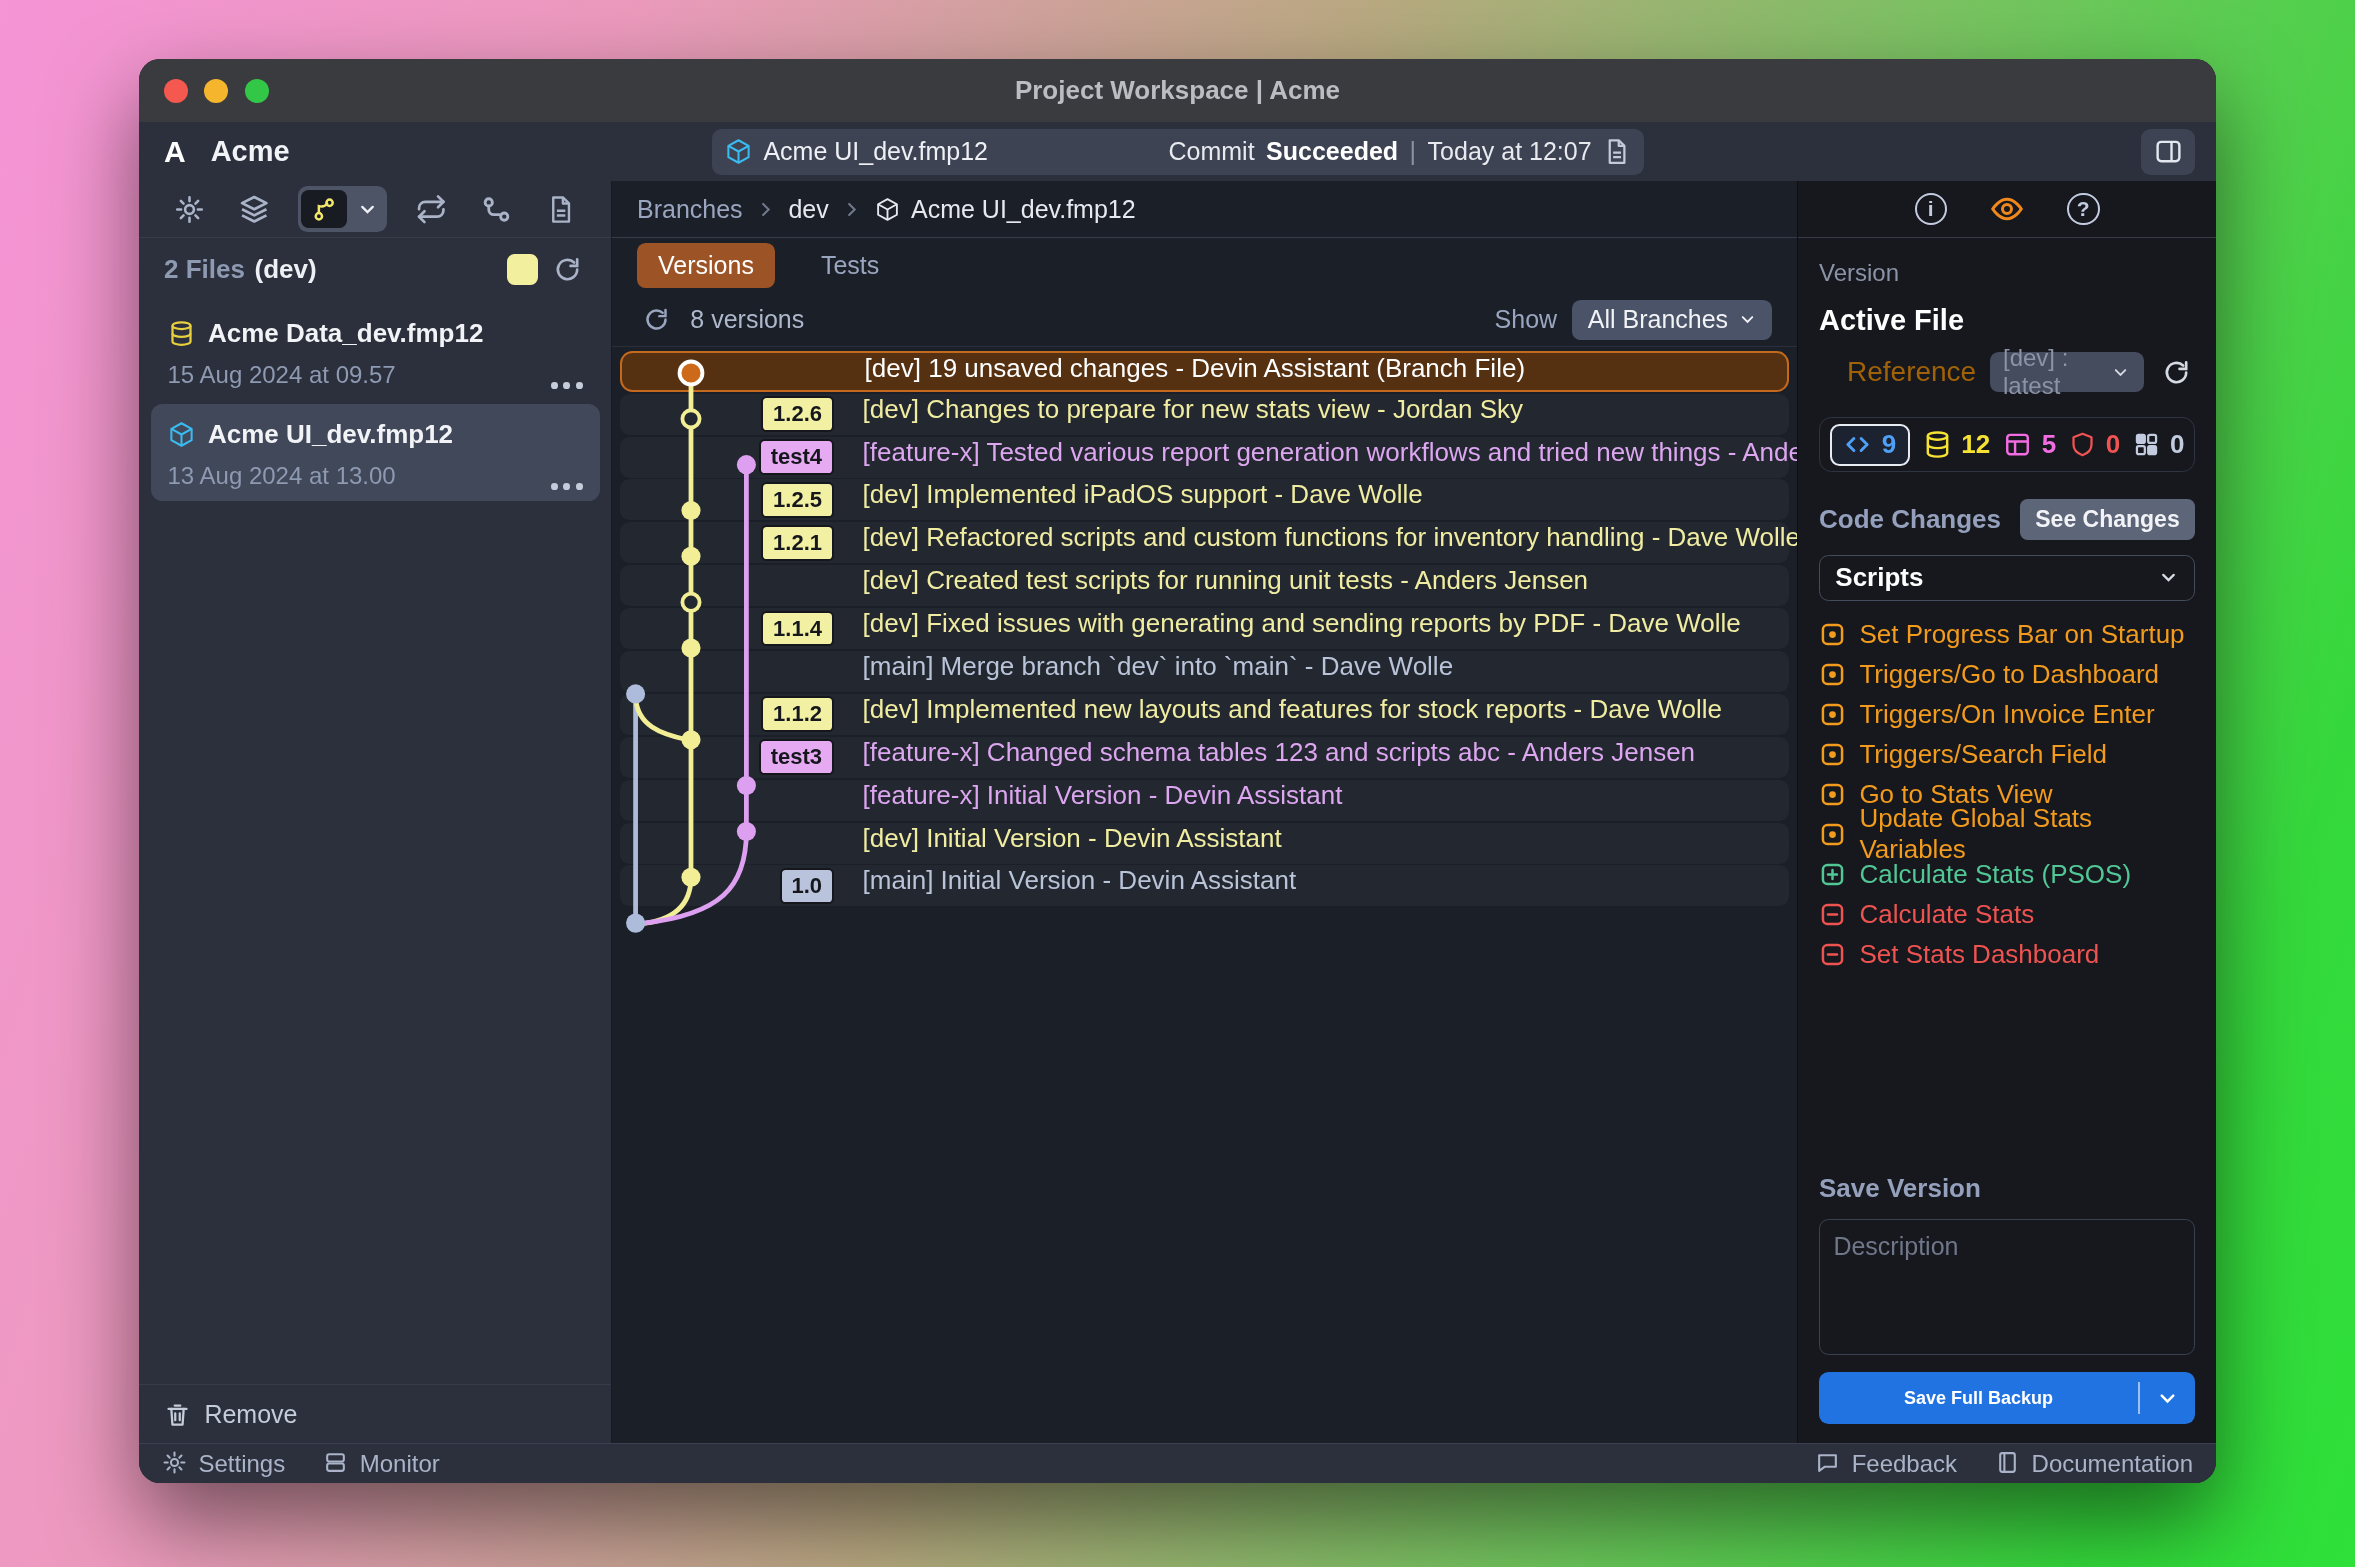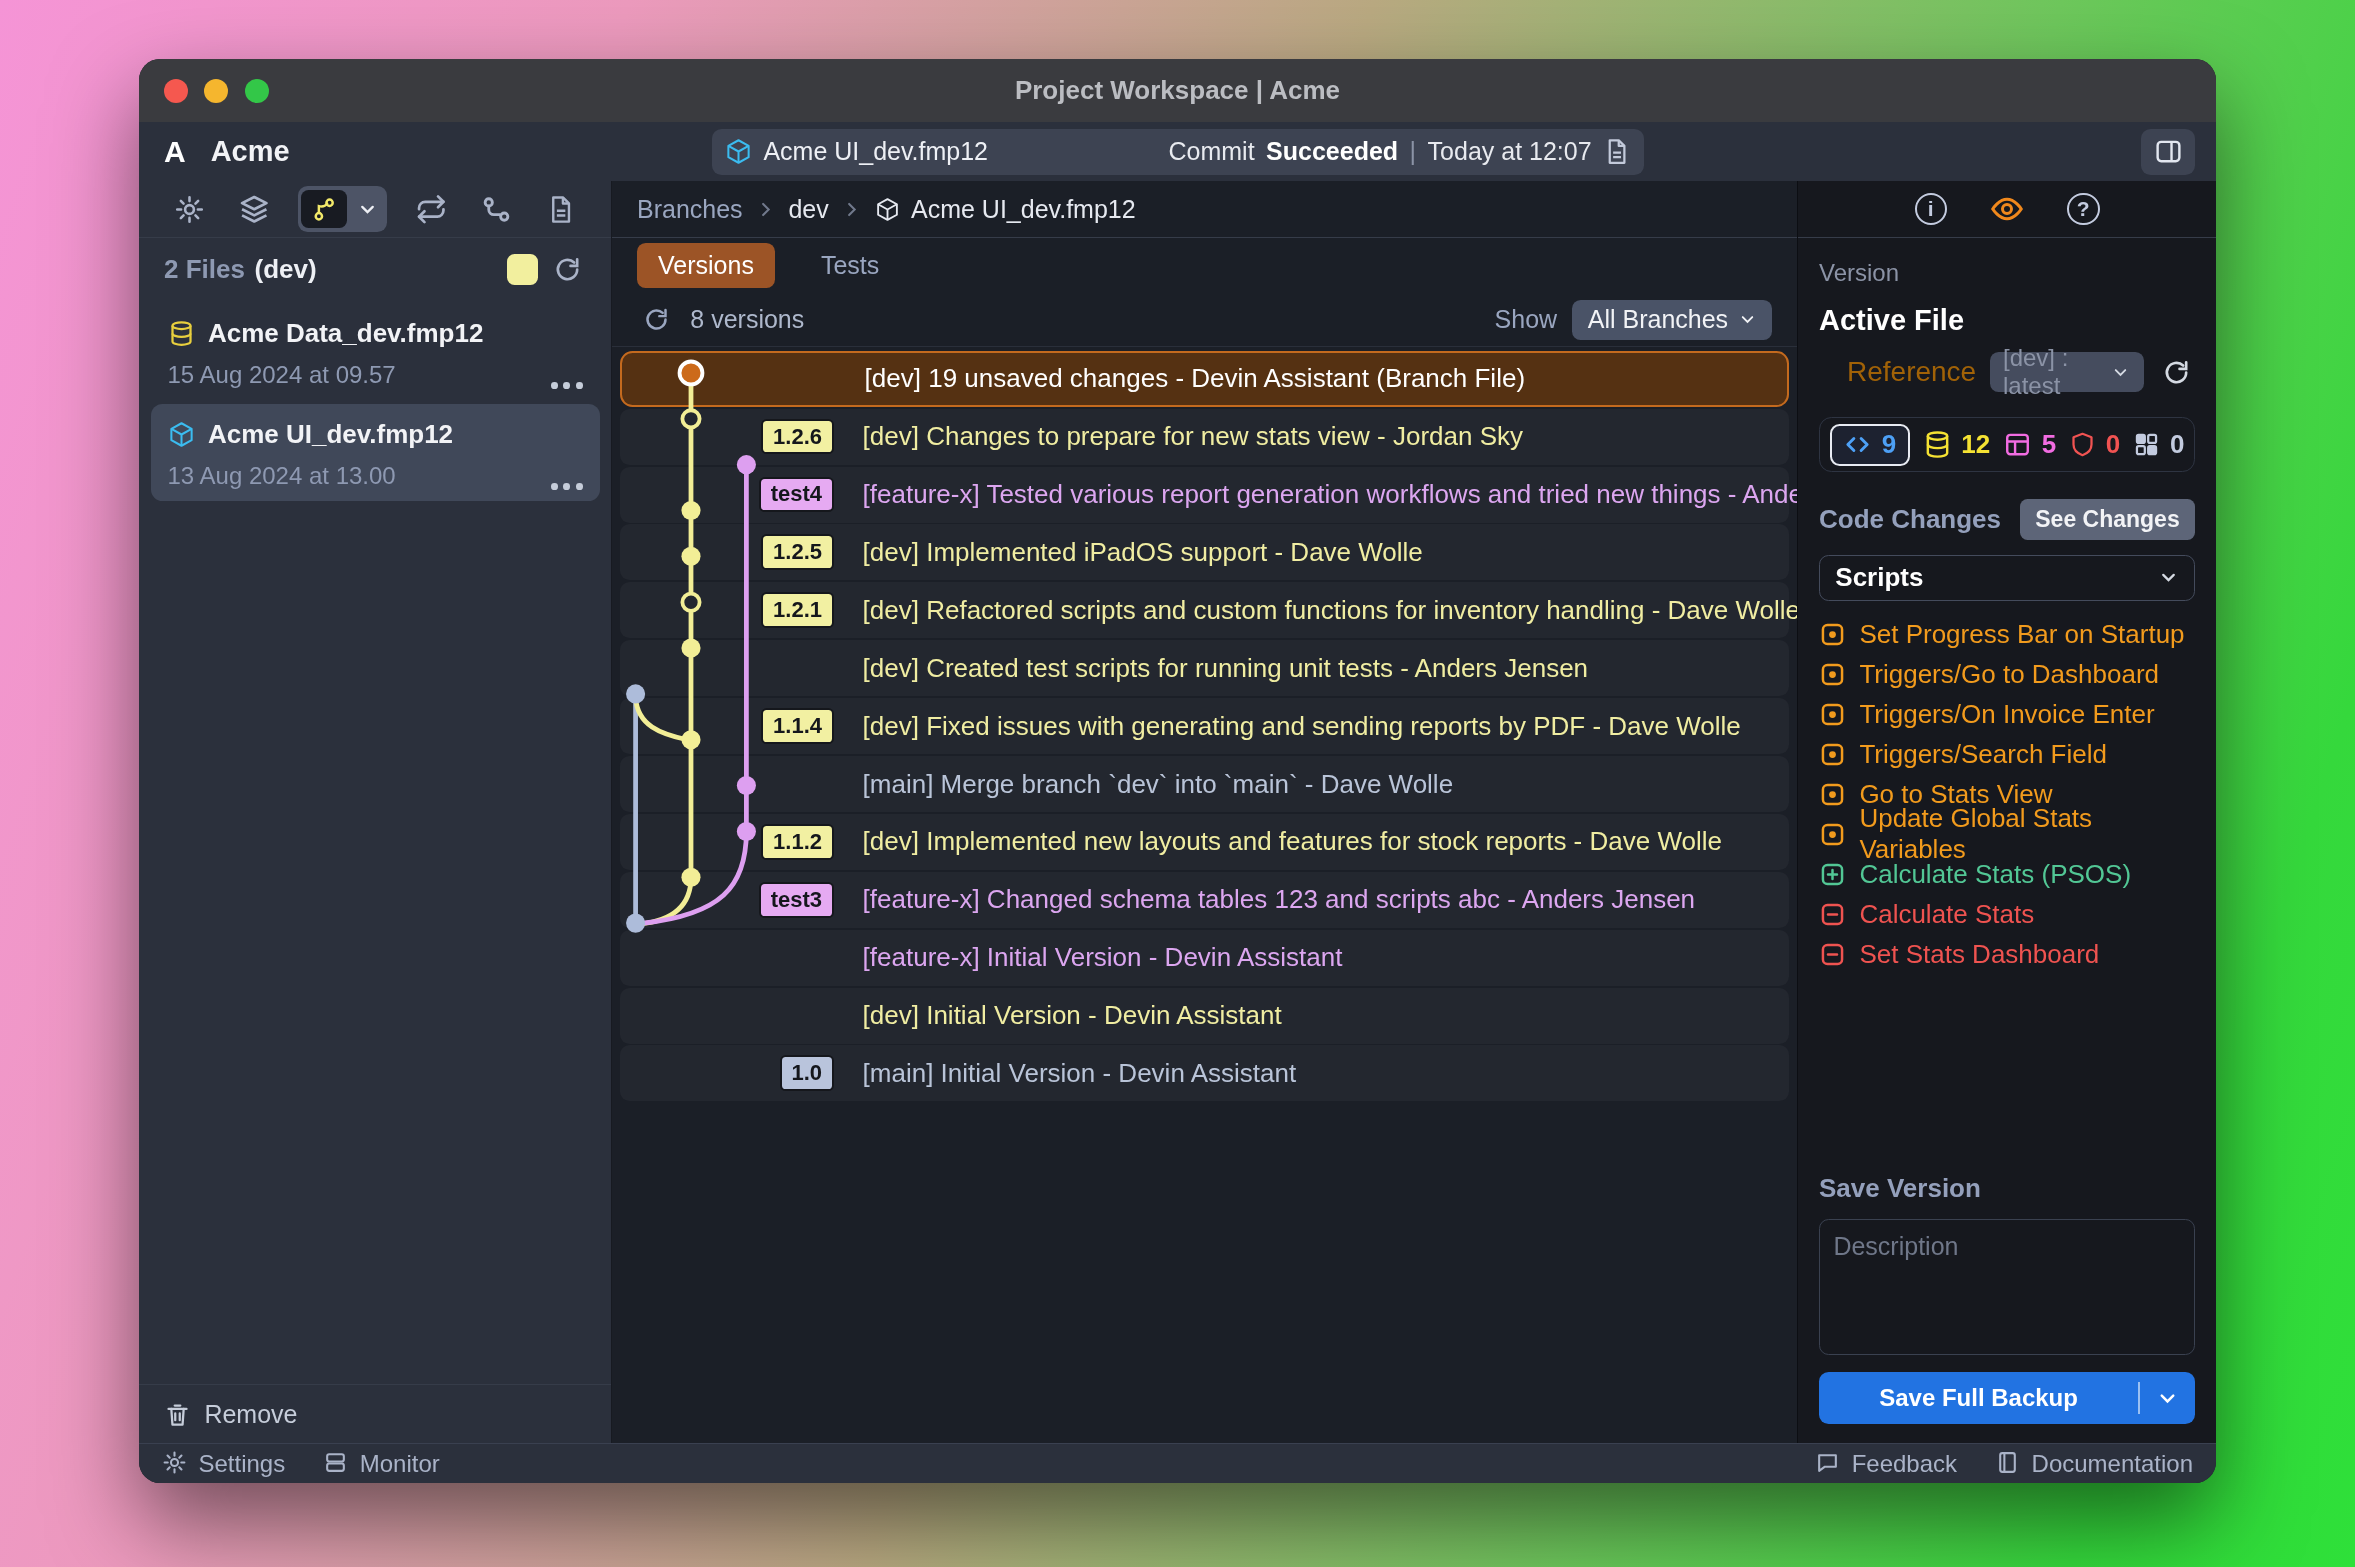--- a/index.html
+++ b/index.html
@@ -66,21 +66,21 @@
   .crumb-sep { color:#71798c; display:flex; }
   .crumb-current { color:#e6e9f0; display:flex; align-items:center; gap:11.5px; }
   .tabs-row { height:55px; display:flex; align-items:center; gap:25px; padding:0 25px; flex:0 0 auto; }
   .tab { font-size:25px; color:#9aa6c0; padding:7.6px 21px; border-radius:8.6px; }
   .tab.active { background:#9c5426; color:#fff; font-weight:400; }
   .count-row { height:54px; display:flex; align-items:center; gap:15.3px; padding:0 25px; border-bottom:1.9px solid #2a2f3a; flex:0 0 auto; color:#aeb8cc; font-size:25px; }
   .count-row .spacer{flex:1;}
   .show-label { color:#9aa6c0; }
   .filter-chip { background:#4a5367; color:#f2f3f6; border-radius:8.6px; height:40px; display:flex; align-items:center; gap:9.6px; padding:0 15.3px; font-size:25px; }
   .vlist { position:relative; flex:1; padding:3.8px 0 0 0; overflow:hidden; }
-  .vrow { position:relative; height:56px; margin:0 7.6px 1.9px 7.6px; background:#23272f; border-radius:9.6px; display:flex; align-items:center; padding-left:243px; }
+  .vrow { position:relative; height:41px; margin:0 7.6px 1.9px 7.6px; background:#23272f; border-radius:9.6px; display:flex; padding-left:243px; }
   .vrow.selected { background:#553112; border:2.9px solid #c46a1e; border-radius:12.4px; }
   .vrow.selected .vtext { color:#ffffff; font-weight:400; }
   .vtext { font-size:26px; white-space:nowrap; }
   .vrow.dev .vtext { color:#f0eda2; }
   .vrow.feature .vtext { color:#dca6f0; }
   .vrow.mainb .vtext { color:#b9c4d8; }
   .vtag { position:absolute; top:50%; transform:translateY(-50%); right:calc(100% - 214px); font-size:22px; font-weight:700; color:#15171c; padding:2.9px 9.6px; border-radius:5.7px; border:2.9px solid #15171c; white-space:nowrap; }
   .vtag.ty { background:#f2f0a2; }
   .vtag.tp { background:#e6aaf2; }
   .vtag.tb { background:#b9c4dc; }
@@ -107,21 +107,21 @@
   .cat-select .chev { margin-left:auto; color:#d5dae3; display:flex; }
   .cc-list { margin-top:13.4px; }
   .cc-item { height:40px; display:flex; align-items:center; gap:13.4px; font-size:26px; }
   .cc-item.modified { color:#f29b1d; }
   .cc-item.added { color:#52c795; }
   .cc-item.removed { color:#ef5350; }
   .rp-spacer { flex:1; }
   .sv-title { color:#94a0bc; font-size:26px; font-weight:700; }
   .sv-textarea { margin-top:15.3px; width:100%; height:136px; background:transparent; border:1.9px solid #3a4150; border-radius:9.6px; resize:none; color:#d5dae3; font-size:25px; padding:11.5px 13.4px; font-family:"Liberation Sans", sans-serif; }
   .sv-textarea::placeholder { color:#6f7789; }
-  .save-btn { margin-top:17px; height:52px; background:#2273e2; border-radius:9.6px; display:flex; align-items:center; color:#fff; font-size:24px; font-weight:700; }
+  .save-btn { margin-top:17px; height:52px; background:#2273e2; border-radius:9.6px; display:flex; align-items:center; color:#fff; font-size:18px; font-weight:700; }
   .save-btn .lbl { flex:1; text-align:center; }
   .save-btn .split { width:1.9px; height:32.5px; background:rgba(255,255,255,.55); }
   .save-btn .chev { width:55px; display:flex; align-items:center; justify-content:center; }
   
   .bottombar { height:40px; flex:0 0 auto; background:#2b303c; border-top:1.9px solid #3a4050; display:flex; align-items:center; padding:0 23px; gap:38px; color:#aab3c8; font-size:24px; }
   .bb-item { display:flex; align-items:flex-start; gap:11.5px; }
   .bb-spacer { flex:1; }
   svg { display:block; }
 </style>
 </head>

